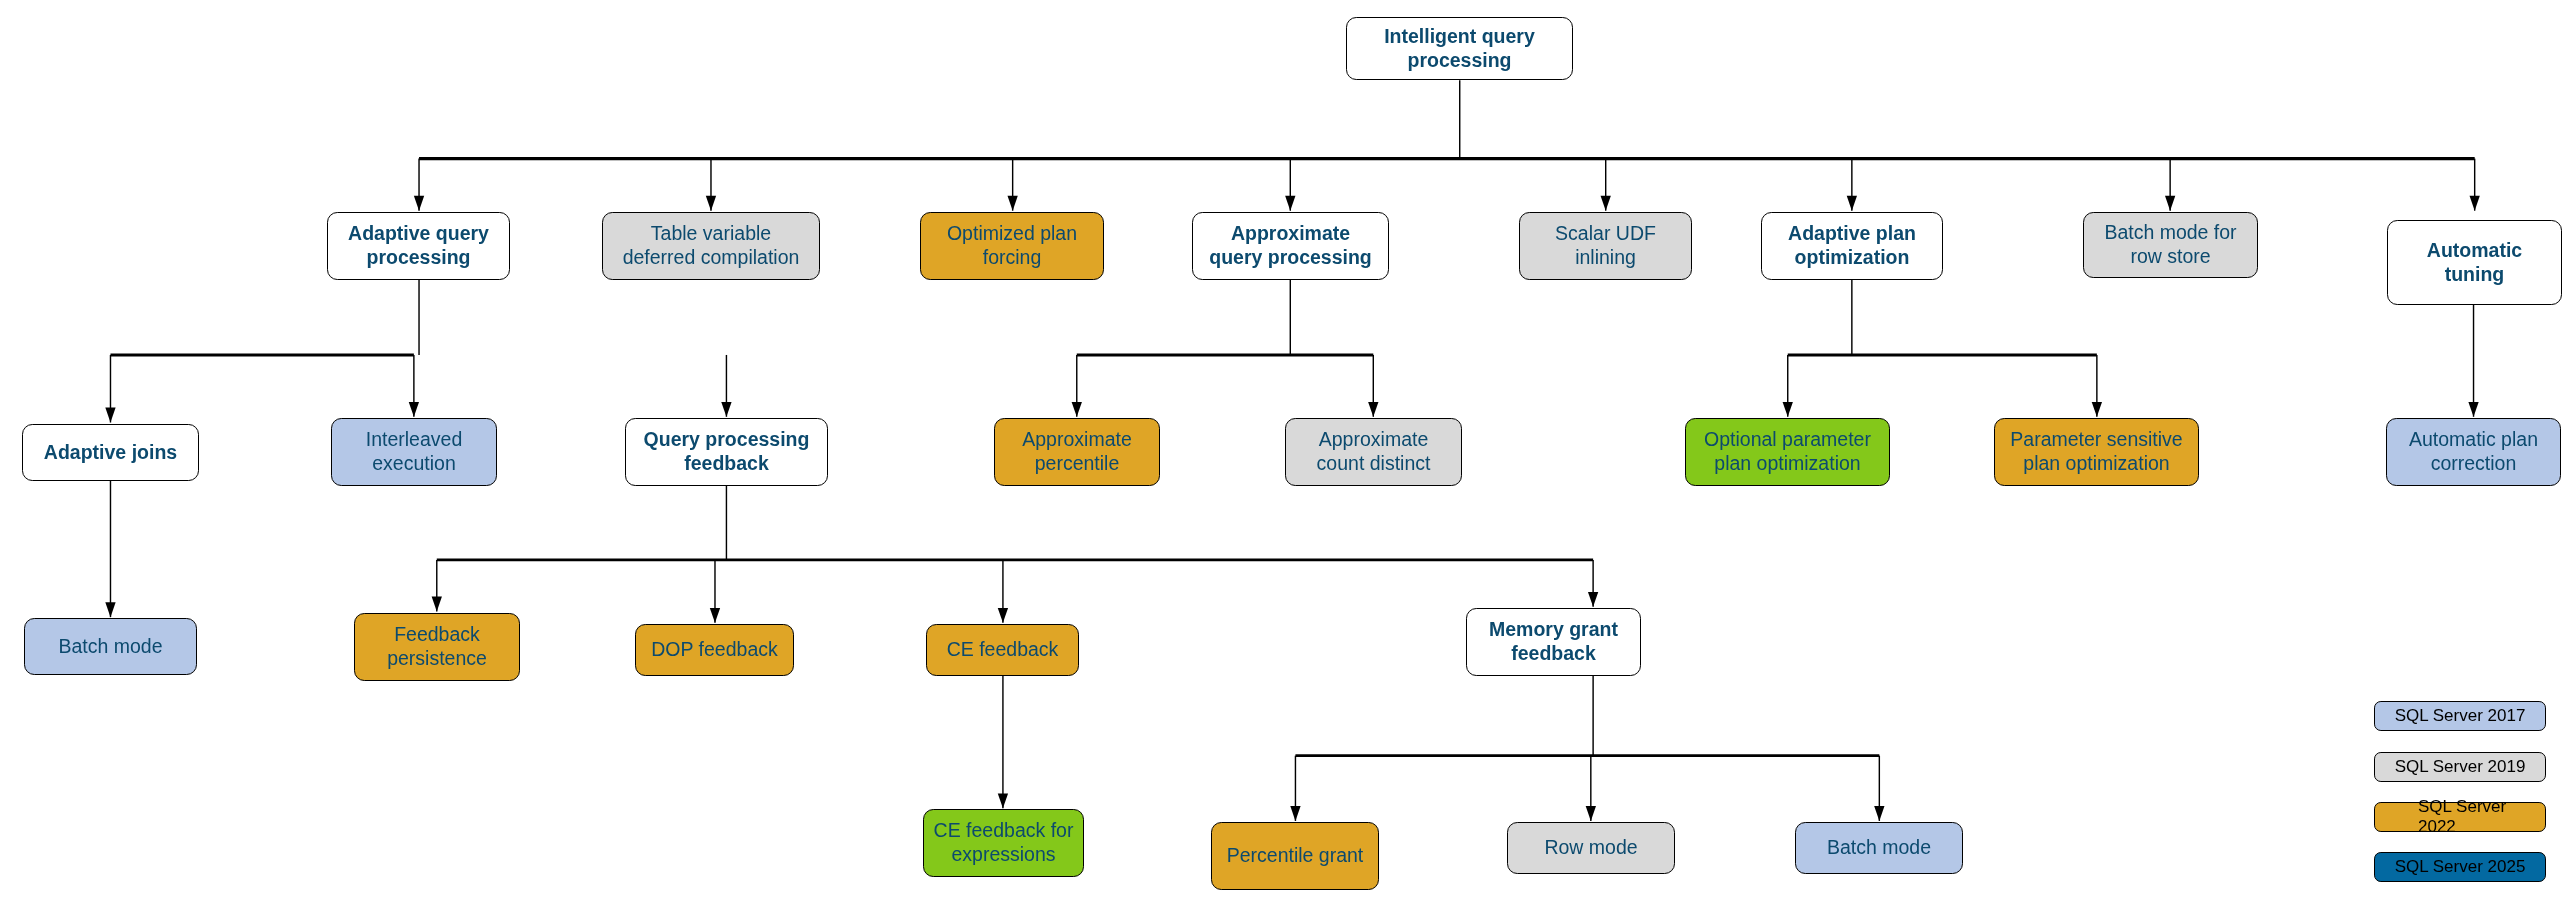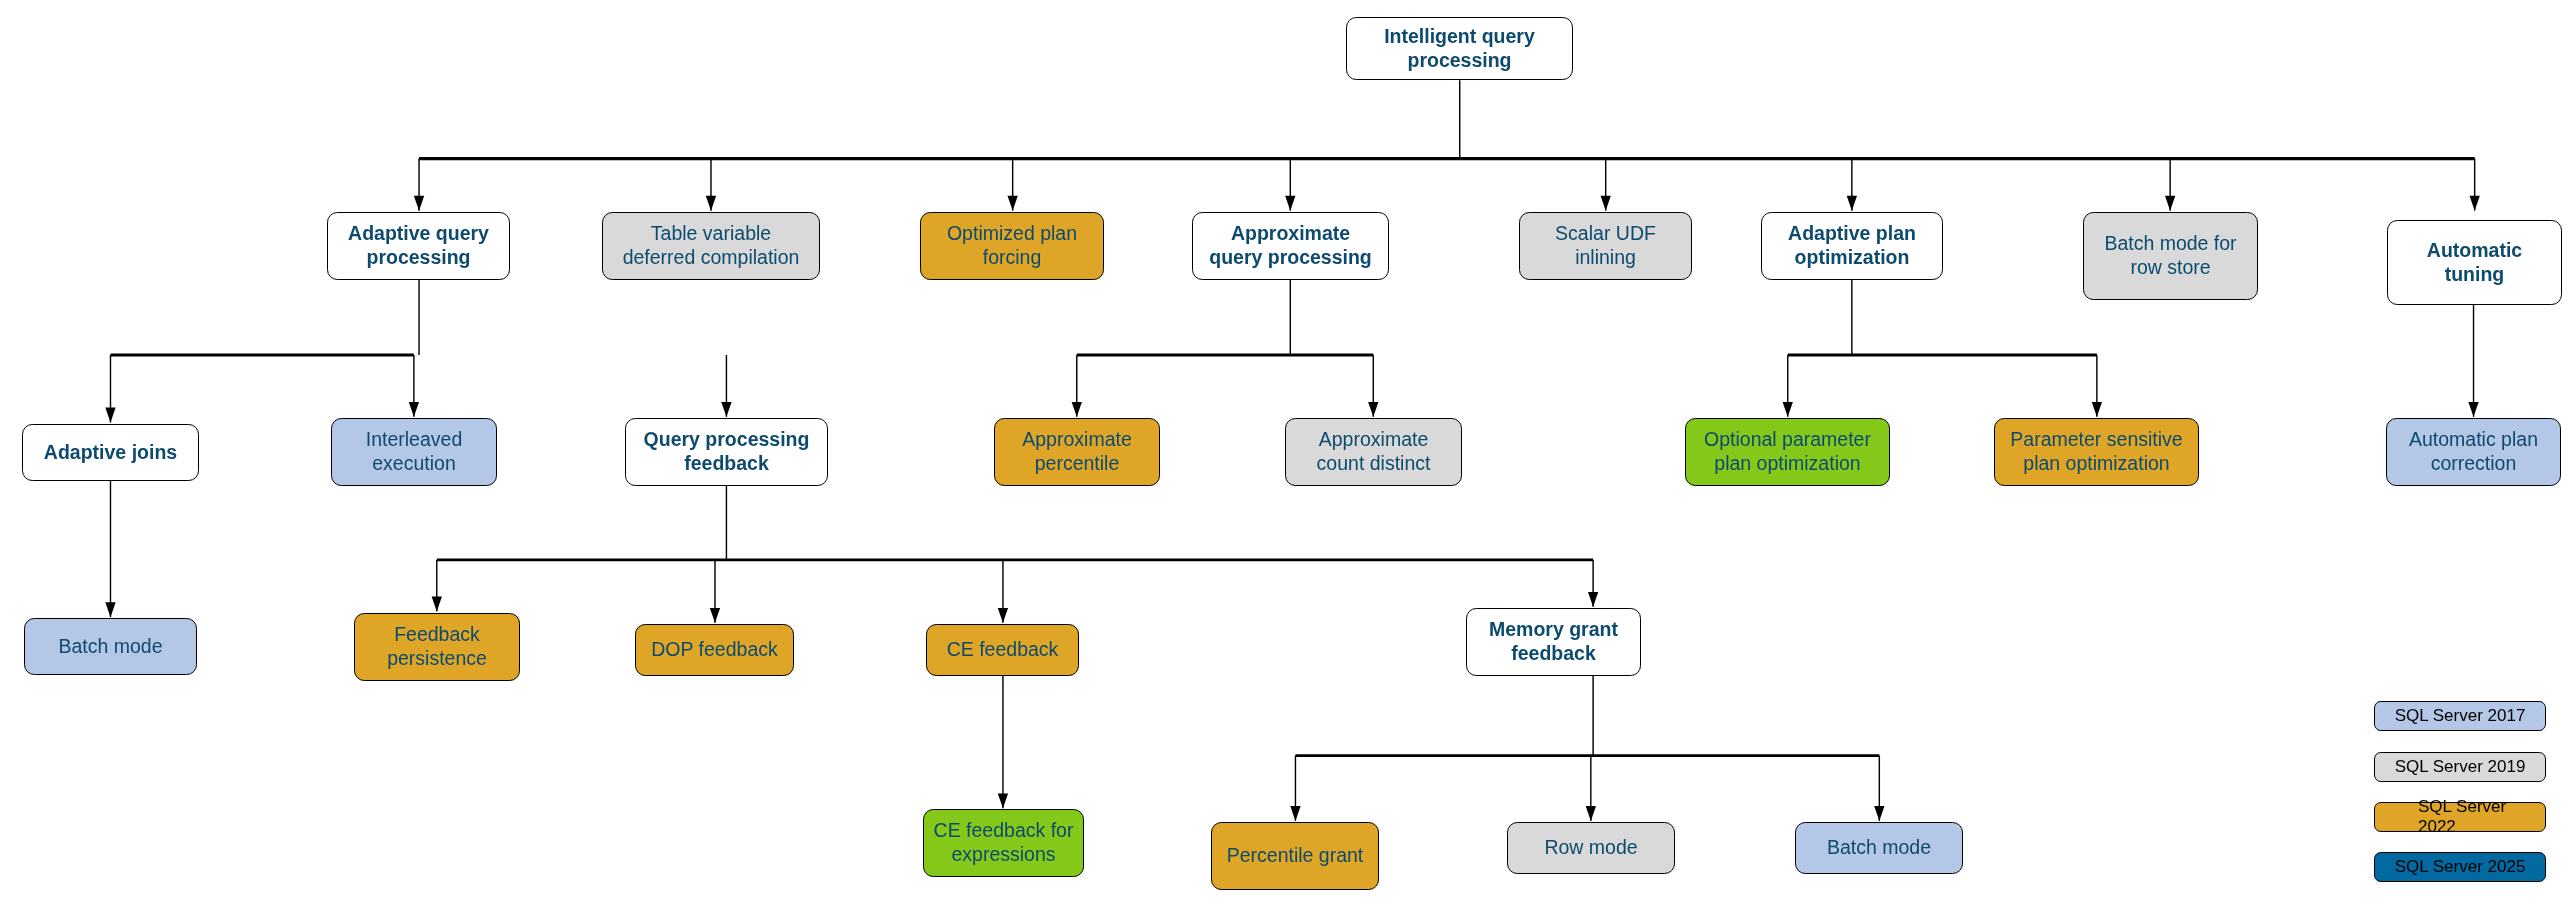--- a/index.html
+++ b/index.html
@@ -138,21 +138,21 @@
       <div class="node gray" style="left: 602px; top: 212px; width: 218px; height: 68px;"><span>Table variable
 deferred compilation</span></div>
       <div class="node gold" style="left: 920px; top: 212px; width: 184px; height: 68px;"><span>Optimized plan
 forcing</span></div>
       <div class="node white" style="left: 1192px; top: 212px; width: 197px; height: 68px;"><span>Approximate
 query processing</span></div>
       <div class="node gray" style="left: 1519px; top: 212px; width: 173px; height: 68px;"><span>Scalar UDF
 inlining</span></div>
       <div class="node white" style="left: 1761px; top: 212px; width: 182px; height: 68px;"><span>Adaptive plan
 optimization</span></div>
-      <div class="node gray" style="left: 2083px; top: 212px; width: 175px; height: 88px;"><span>Batch mode for
+      <div class="node gray" style="left: 2083px; top: 212px; width: 175px; height: 66px;"><span>Batch mode for
 row store</span></div>
       <div class="node white" style="left: 2387px; top: 212px; width: 175px; height: 85px; margin-top: 8px;"><span>Automatic
 tuning</span></div>
       <div class="node white" style="left: 22px; top: 424px; width: 177px; height: 57px;"><span>Adaptive joins</span></div>
       <div class="node blue" style="left: 331px; top: 418px; width: 166px; height: 68px;"><span>Interleaved
 execution</span></div>
       <div class="node white" style="left: 625px; top: 418px; width: 203px; height: 68px;"><span>Query processing
 feedback</span></div>
       <div class="node gold" style="left: 994px; top: 418px; width: 166px; height: 68px;"><span>Approximate
 percentile</span></div>

